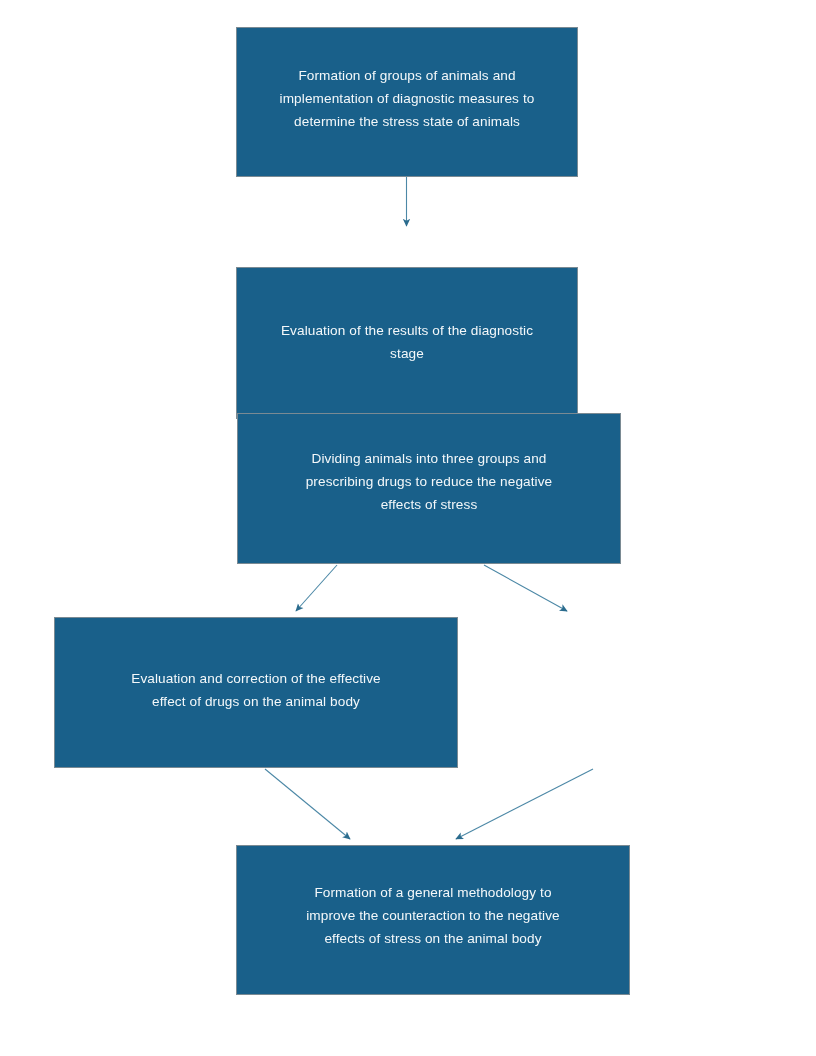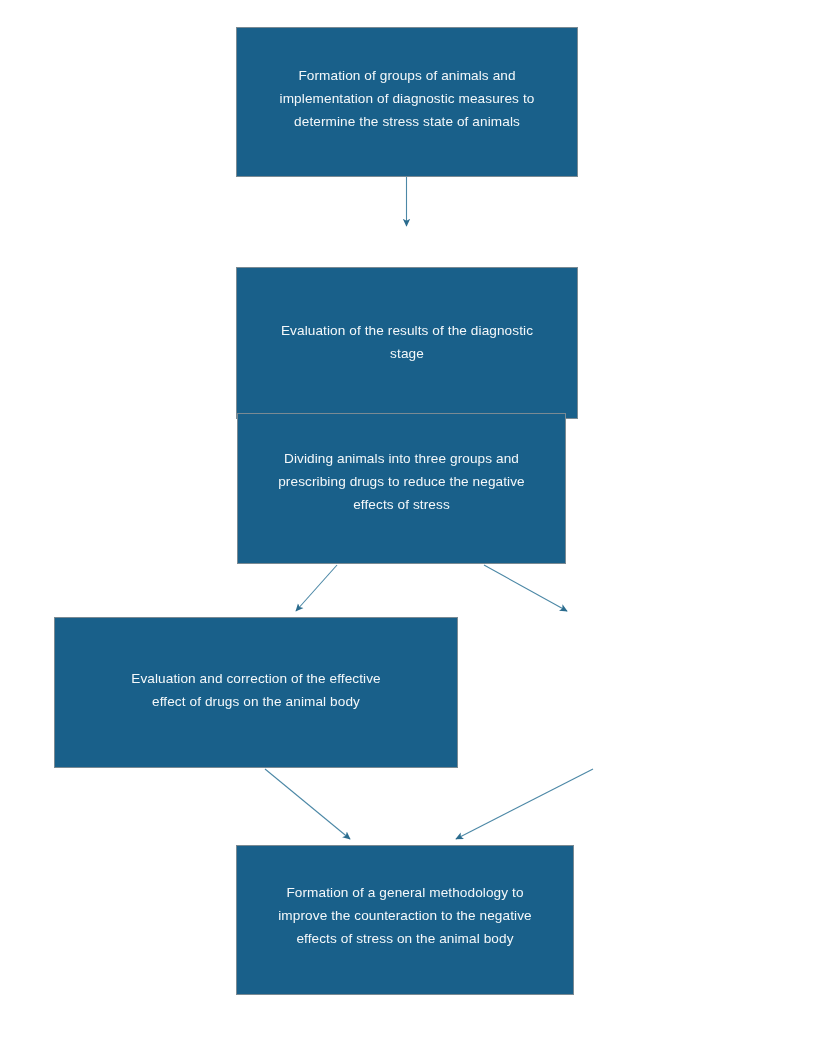--- a/index.html
+++ b/index.html
@@ -47,30 +47,30 @@
     letter-spacing: 0.1px;
     white-space: pre-line;
   }
   
   #node-1 { left: 236px; top: 27px;  width: 342px; height: 150px; }
   #node-1 .node-label { margin-top: -8px; }
   
   #node-2 { left: 236px; top: 231px; width: 342px; height: 152px; margin-top: 36px; }
   #node-2 .node-label { margin-top: -2px; }
   
-  #node-3 { left: 237px; top: 413px; width: 329px; height: 151px; }
+  #node-3 { left: 237px; top: 413px; width: 384px; height: 151px; }
   #node-3 .node-label { margin-top: -14px; }
   
   #node-4 { left: 54px;  top: 617px; width: 404px; height: 151px; }
   #node-4 .node-label { margin-top: -6px; }
   
   #node-5 { left: 457px; top: 617px; width: 341px; height: 151px; }
   #node-5 .node-label { margin-top: -6px; }
   
-  #node-6 { left: 236px; top: 845px; width: 338px; height: 150px; }
+  #node-6 { left: 236px; top: 845px; width: 394px; height: 150px; }
   #node-6 .node-label { margin-top: -10px; }
 </style>
 </head>
 <body>
 
 <div id="flowchart">
 
   <svg id="connector-layer" viewBox="0 0 816 1056" width="816" height="1056" xmlns="http://www.w3.org/2000/svg">
     <defs>
       <marker id="arrowhead" markerWidth="9" markerHeight="9" refX="7.2" refY="4.5" orient="auto" markerUnits="userSpaceOnUse">

